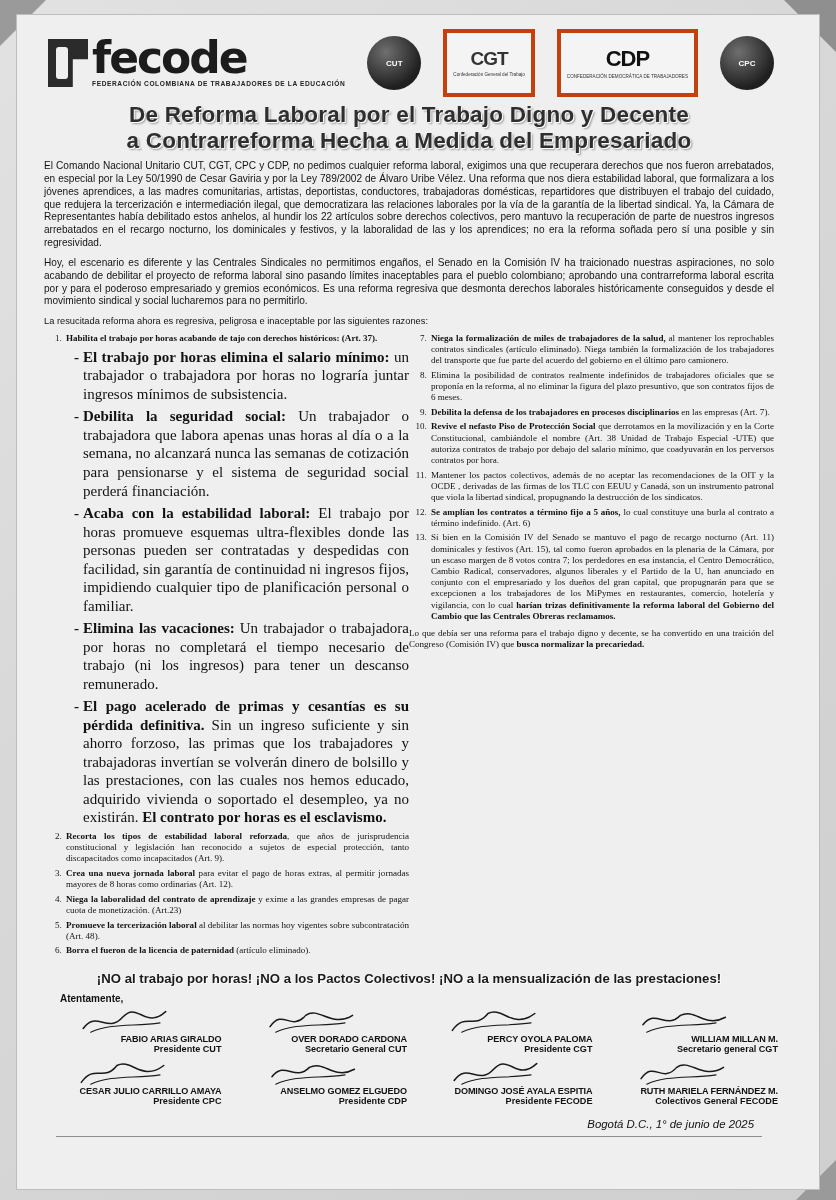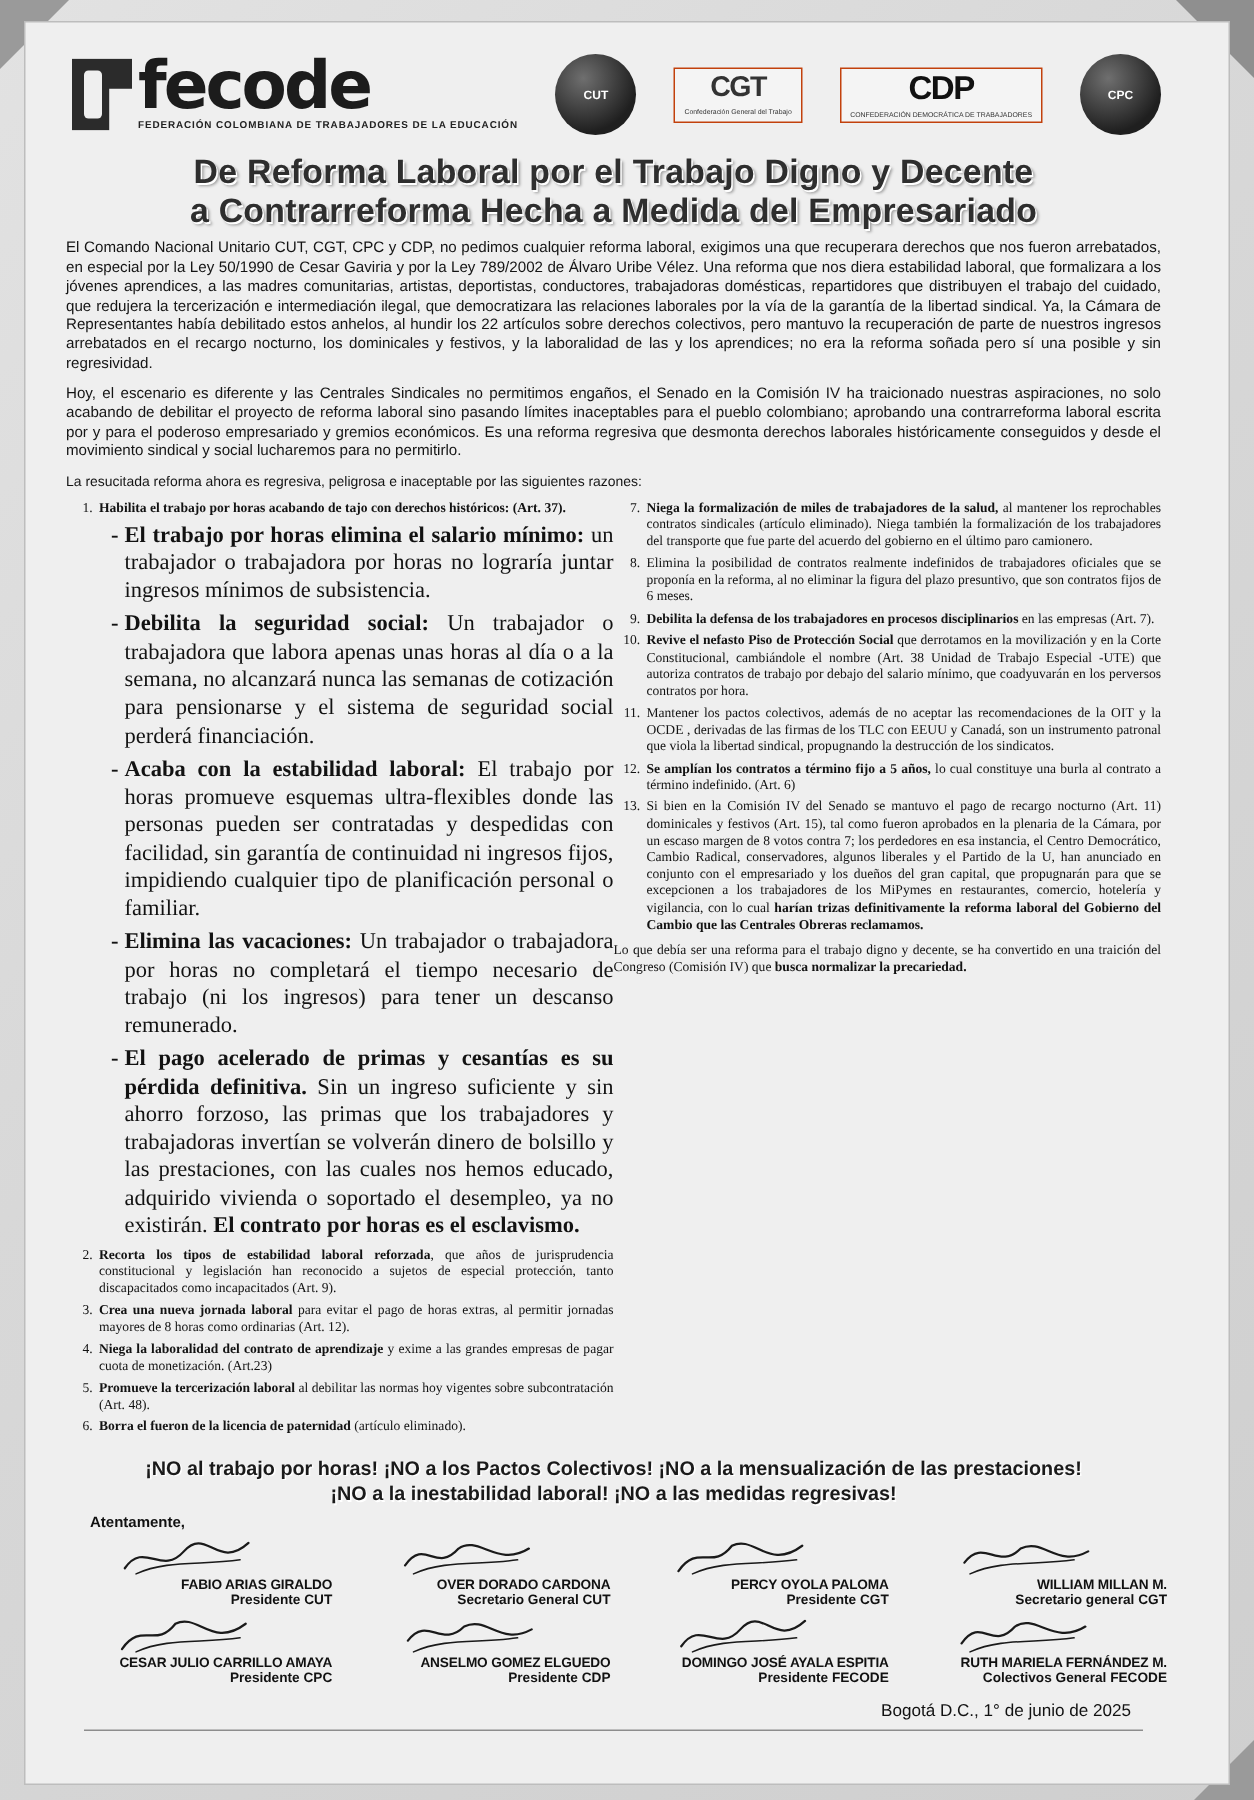--- a/index.html
+++ b/index.html
@@ -61,21 +61,21 @@
     font-size:6.6px;letter-spacing:.6px;font-weight:bold;color:#222;
     margin-top:2px;text-align:left;
   }
   .logo-circle{
     width:54px;height:54px;border-radius:50%;
     background:radial-gradient(circle at 35% 30%,#6f6f6f,#1f1f1f 70%);
     color:#fff;font-size:8px;font-weight:bold;
     display:flex;align-items:center;justify-content:center;text-align:center;
   }
   .logo-box{
-    height:37px;min-width:72px;background:#f4f4f4;border:1px solid #c2410c;
+    height:68px;min-width:72px;background:#f4f4f4;border:4px solid #c2410c;
     display:flex;flex-direction:column;align-items:center;justify-content:center;
     padding:2px 6px;box-sizing:border-box;
   }
   .logo-box .big{font-size:19px;font-weight:bold;color:#1b1b1b;letter-spacing:-1px;}
   .logo-box .tiny{font-size:4.6px;color:#333;text-align:center;line-height:1.1;margin-top:2px;}
   .logo-cgt .big{color:#333;}
   .logo-cdp .big{font-size:22px;color:#111;}
 
   
   .title-block{
@@ -139,21 +139,21 @@
     width:25%;text-align:right;box-sizing:border-box;padding:0 2px;
   }
   .scrawl{
     height:30px;display:block;margin:0 auto -2px auto;
   }
   .sig-name{font-size:9.1px;font-weight:bold;letter-spacing:-.1px;}
   .sig-role{font-size:9.1px;font-weight:bold;}
   .row2{margin-top:4px;}
 
   .place-date{
-    text-align:right;font-size:11.4px;color:#111;
+    text-align:right;font-style:italic;font-size:11.4px;color:#111;
     margin:12px 26px 0 0;
   }
   .rule{
     border:0;border-top:1px solid #8d8d8d;margin:6px 18px 0 18px;
   }
 </style>
 </head>
 <body>
 
 <div class="page">
@@ -222,21 +222,20 @@
             <li>Mantener los pactos colectivos, además de no aceptar las recomendaciones de la OIT y la OCDE , derivadas de las firmas de los TLC con EEUU y Canadá, son un instrumento patronal que viola la libertad sindical, propugnando la destrucción de los sindicatos.</li>
             <li><b>Se amplían los contratos a término fijo a 5 años,</b> lo cual constituye una burla al contrato a término indefinido. (Art. 6)</li>
             <li>Si bien en la Comisión IV del Senado se mantuvo el pago de recargo nocturno (Art. 11) dominicales y festivos (Art. 15), tal como fueron aprobados en la plenaria de la Cámara, por un escaso margen de 8 votos contra 7; los perdedores en esa instancia, el Centro Democrático, Cambio Radical, conservadores, algunos liberales y el Partido de la U, han anunciado en conjunto con el empresariado y los dueños del gran capital, que propugnarán para que se excepcionen a los trabajadores de los MiPymes en restaurantes, comercio, hotelería y vigilancia, con lo cual <b>harían trizas definitivamente la reforma laboral del Gobierno del Cambio que las Centrales Obreras reclamamos.</b></li>
           </ol>
         <div class="closing" id="right-closing">Lo que debía ser una reforma para el trabajo digno y decente, se ha convertido en una traición del Congreso (Comisión IV) que <b>busca normalizar la precariedad.</b></div>
       </div>
     </div>
 
     <div class="slogans">
       <div>¡NO al trabajo por horas!  ¡NO a los Pactos Colectivos!  ¡NO a la mensualización de las prestaciones!</div>
-      <div>¡NO a la inestabilidad laboral!  ¡NO a las medidas regresivas!</div>
     </div>
 
     <div class="atte">Atentamente,</div>
 
     <div class="sig-grid" id="sig-row-1">
         <div class="sig">
           <svg class="scrawl" width="110" height="32" viewBox="0 0 110 32">
             <path d="M4 24 C 18 4, 30 30, 46 12 S 70 26, 92 6" fill="none" stroke="#1a1a1a" stroke-width="1.6" stroke-linecap="round"></path>
             <path d="M12 28 C 34 18, 58 22, 86 18" fill="none" stroke="#1a1a1a" stroke-width="1.1" stroke-linecap="round"></path>
           </svg>

